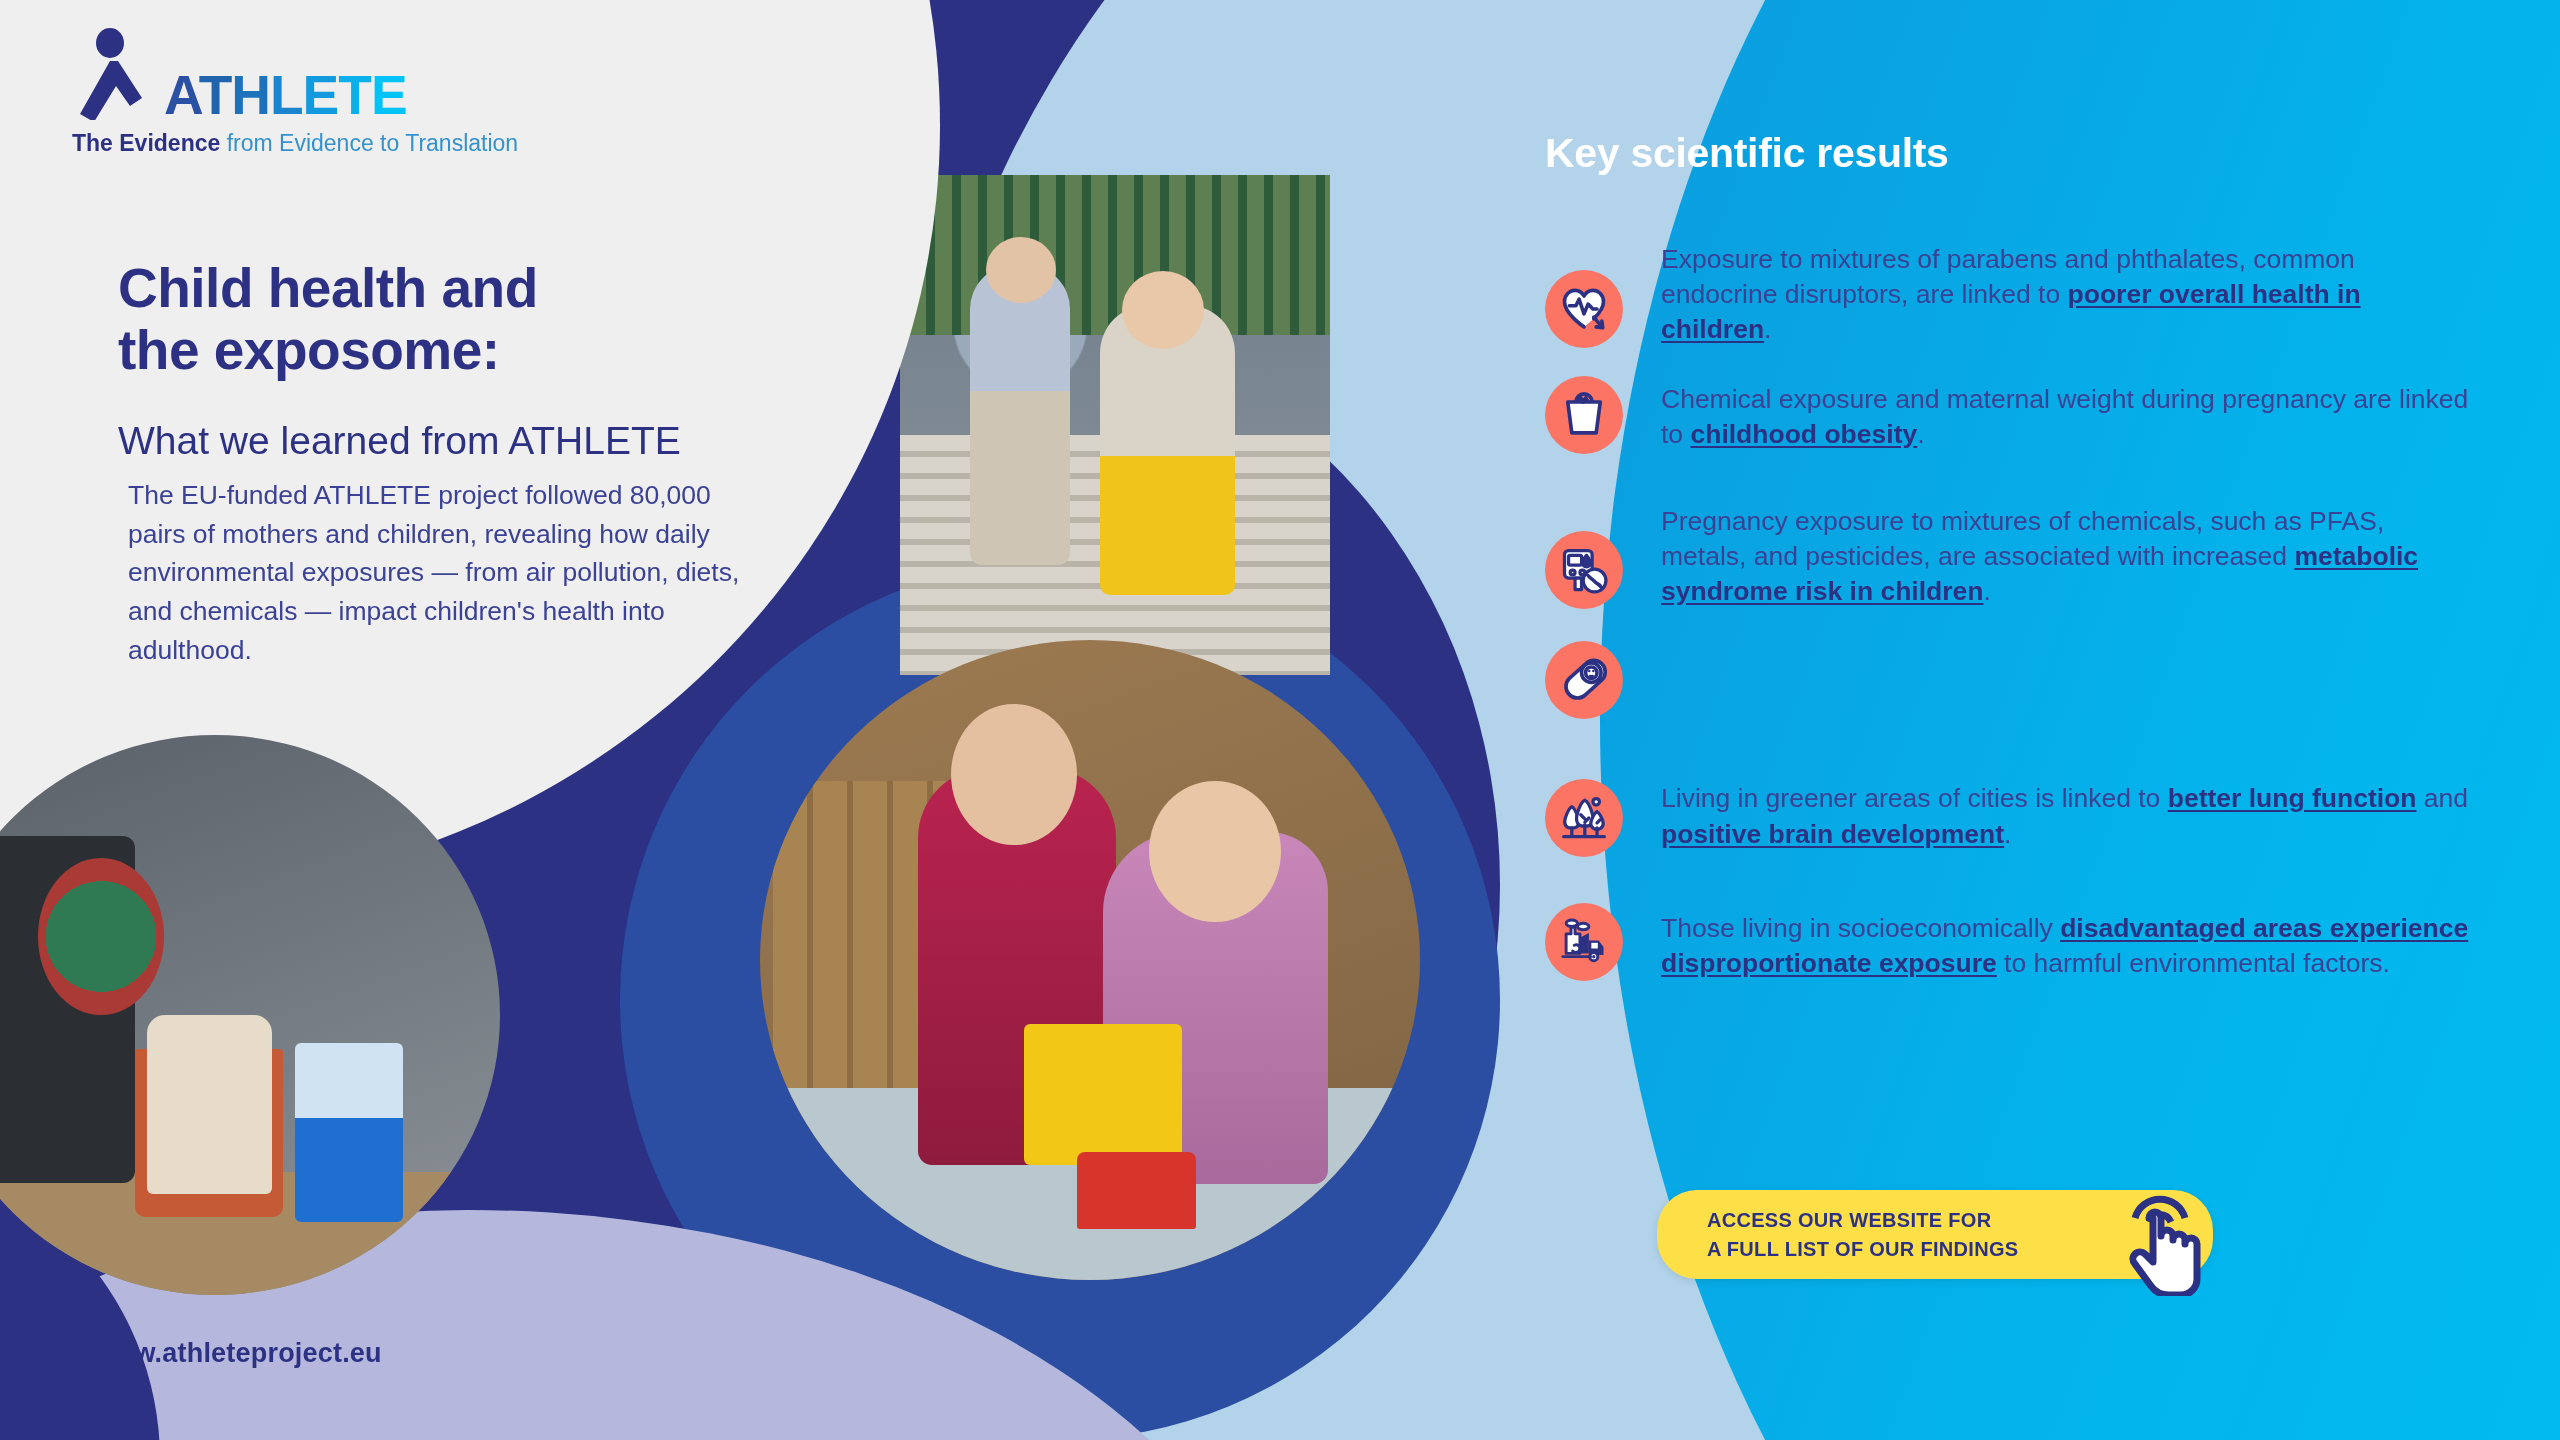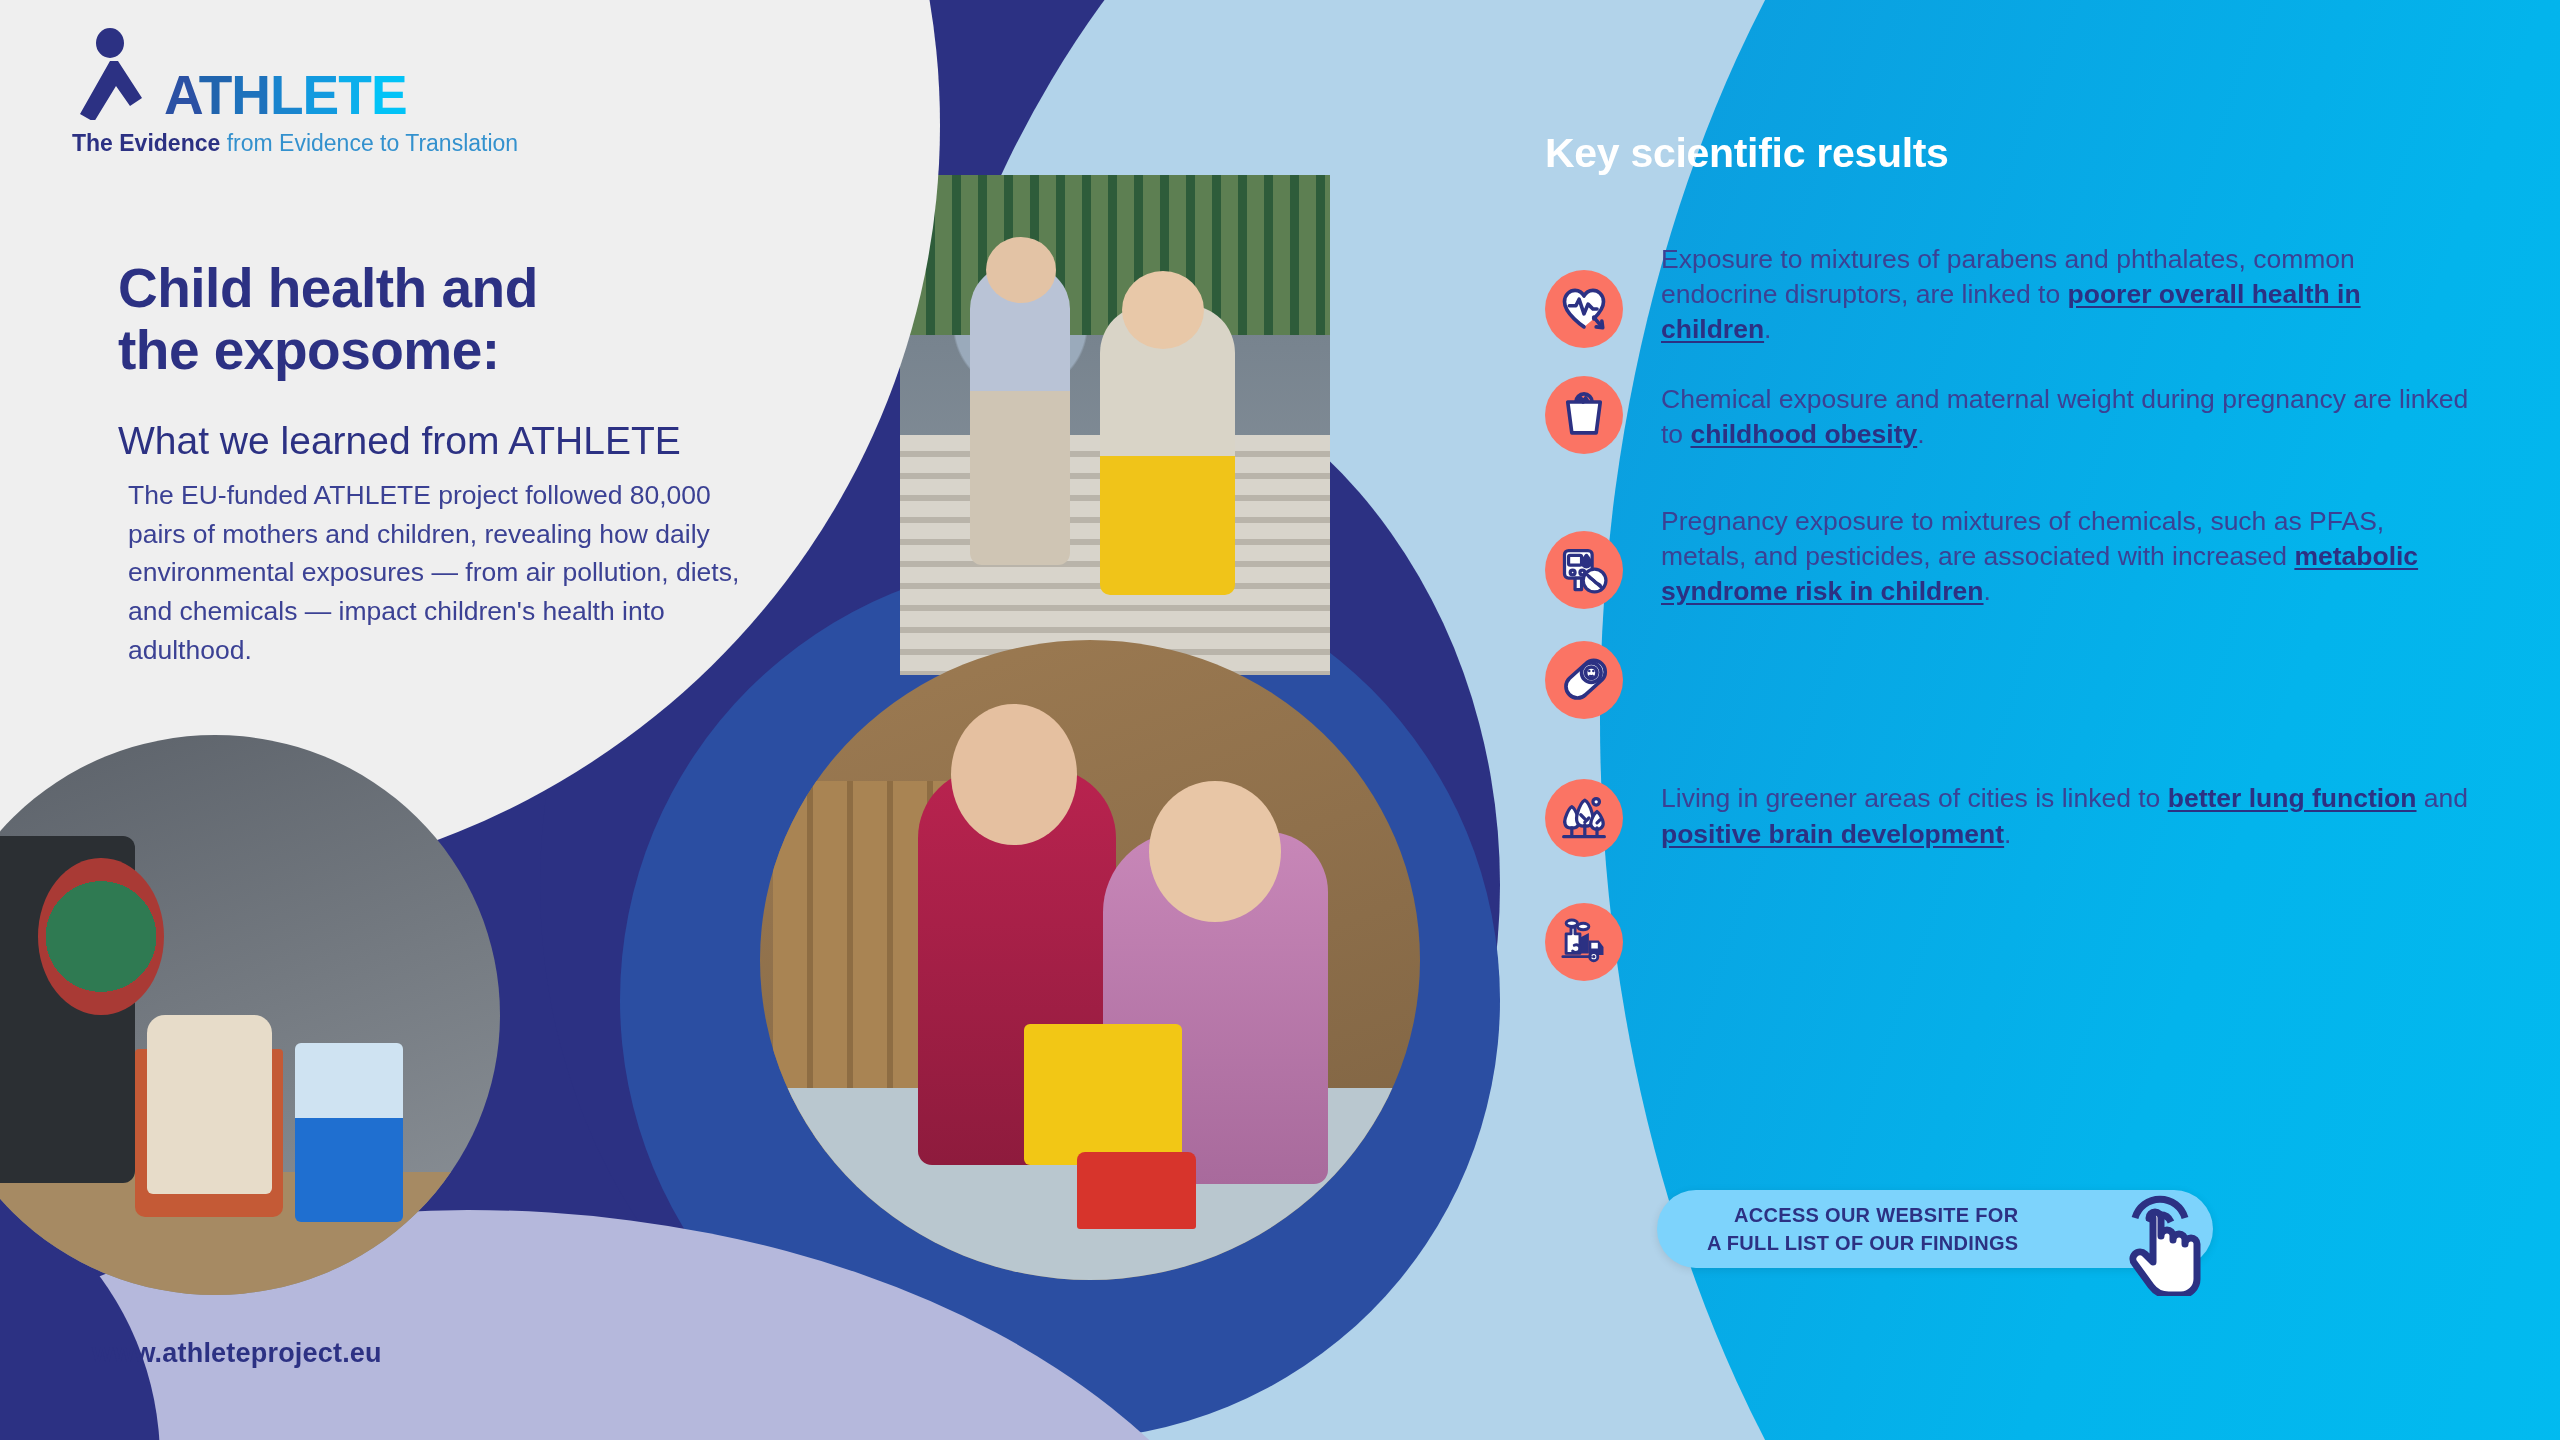--- a/index.html
+++ b/index.html
@@ -238,24 +238,23 @@
 
   .r1 { margin-bottom:26px; }
   .r2 { margin-bottom:44px; }
   .r3 { margin-bottom:30px; }
   .r4 { margin-bottom:56px; }
   .r5 { margin-bottom:44px; }
 
   
   .cta {
     position:absolute; left:1657px; top:1190px;
-    width:556px; height:78px; border-radius:40px;
-    background:#7dd3fc; display:flex; align-items:center;
+    width:556px; height:89px; border-radius:40px;
+    background:#fde047; display:flex; align-items:center;
     box-shadow:0 2px 8px rgba(0,0,0,.10);
-    text-align:right;
   }
   .cta .cta-text {
     margin-left:50px; color:#2C3183; font-size:20px; font-weight:bold;
     line-height:1.42; letter-spacing:.3px;
   }
   .cta-hand {
     position:absolute; left:2105px; top:1178px; width:110px; height:118px;
   }
 </style>
 </head>
@@ -420,20 +419,23 @@
           <path d="M10 46 V22 h6 V14 h5 v8 h6 V46 z" fill="#fff"></path>
           <path d="M28 46 V26 l10 -5 V46 z" fill="#2C3183" stroke="none"></path>
           <path d="M38 30 h12 l6 8 v10 H38 z" fill="#2C3183" stroke="none"></path>
           <path d="M41 33 h8 v7 h-8 z" fill="#fff" stroke="none"></path>
           <circle cx="44" cy="50" r="5" fill="#fff"></circle>
           <circle cx="44" cy="50" r="2" fill="#2C3183" stroke="none"></circle>
           <path d="M20 36 c4 -2 8 1 7 5 c-1 4 -6 5 -9 2"></path>
           <path d="M6 50 h34"></path>
         </svg>
       </div>
+      <div class="txt">
+        <span>Those living in socioeconomically </span><b>disadvantaged areas experience disproportionate exposure</b><span> to harmful environmental factors.</span>
+      </div>
     </div>
 
   </div>
 
   <div class="cta">
     <div class="cta-text">
       <div>ACCESS OUR WEBSITE FOR</div>
       <div>A FULL LIST OF OUR FINDINGS</div>
     </div>
   </div>

